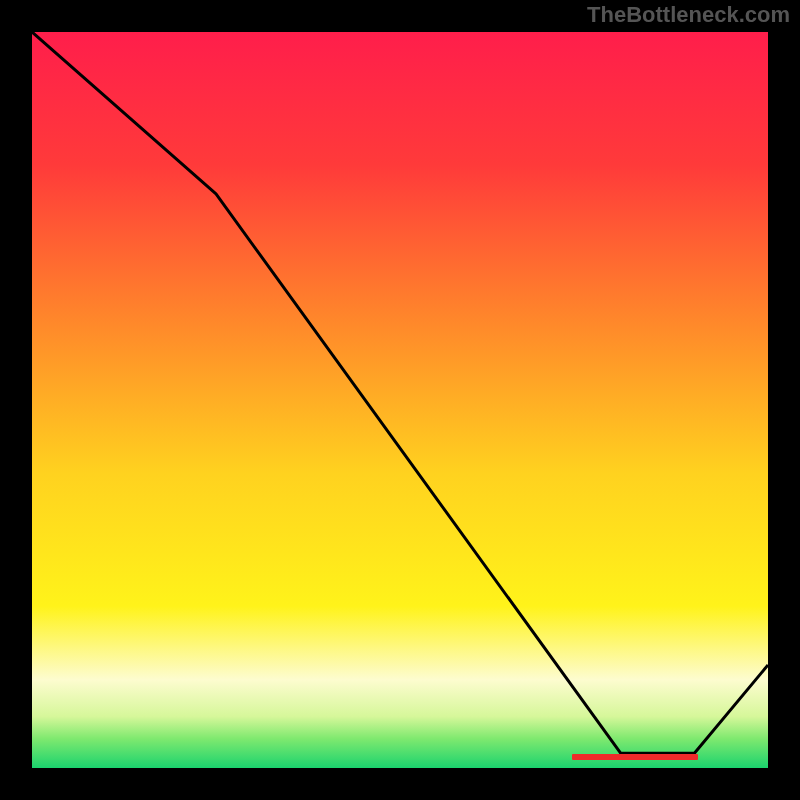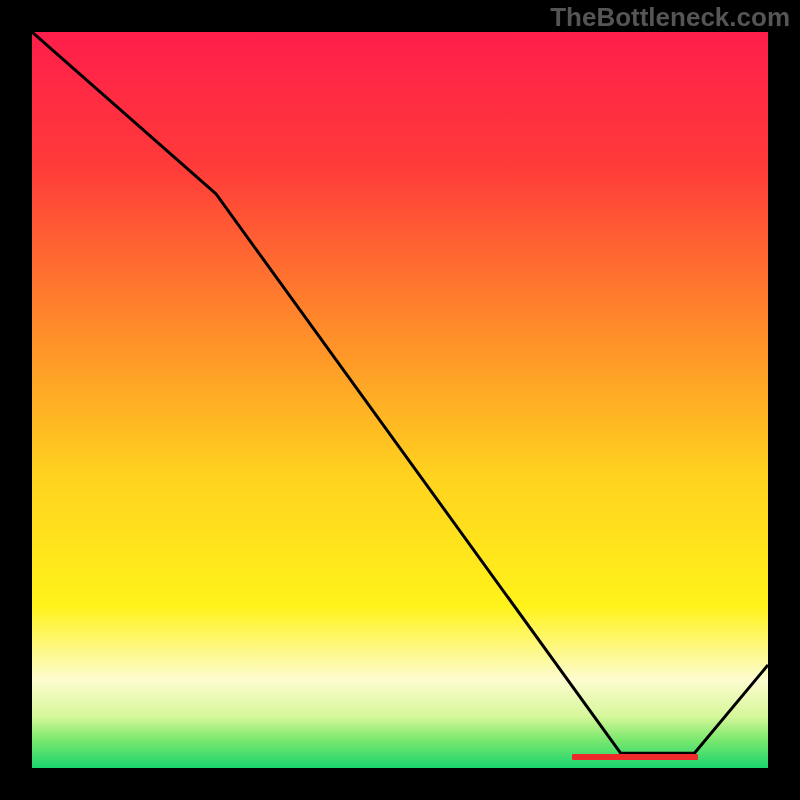--- a/index.html
+++ b/index.html
@@ -14,21 +14,21 @@
   .container {
     position: relative;
     width: 800px;
     height: 800px;
   }
   .watermark {
     position: absolute;
     top: 2px;
     right: 10px;
     color: #555;
-    font-size: 26px;
+    font-size: 22px;
     font-weight: bold;
     z-index: 10;
     user-select: none;
   }
   .plot-frame {
     position: absolute;
     left: 30px;
     top: 30px;
     width: 740px;
     height: 740px;

